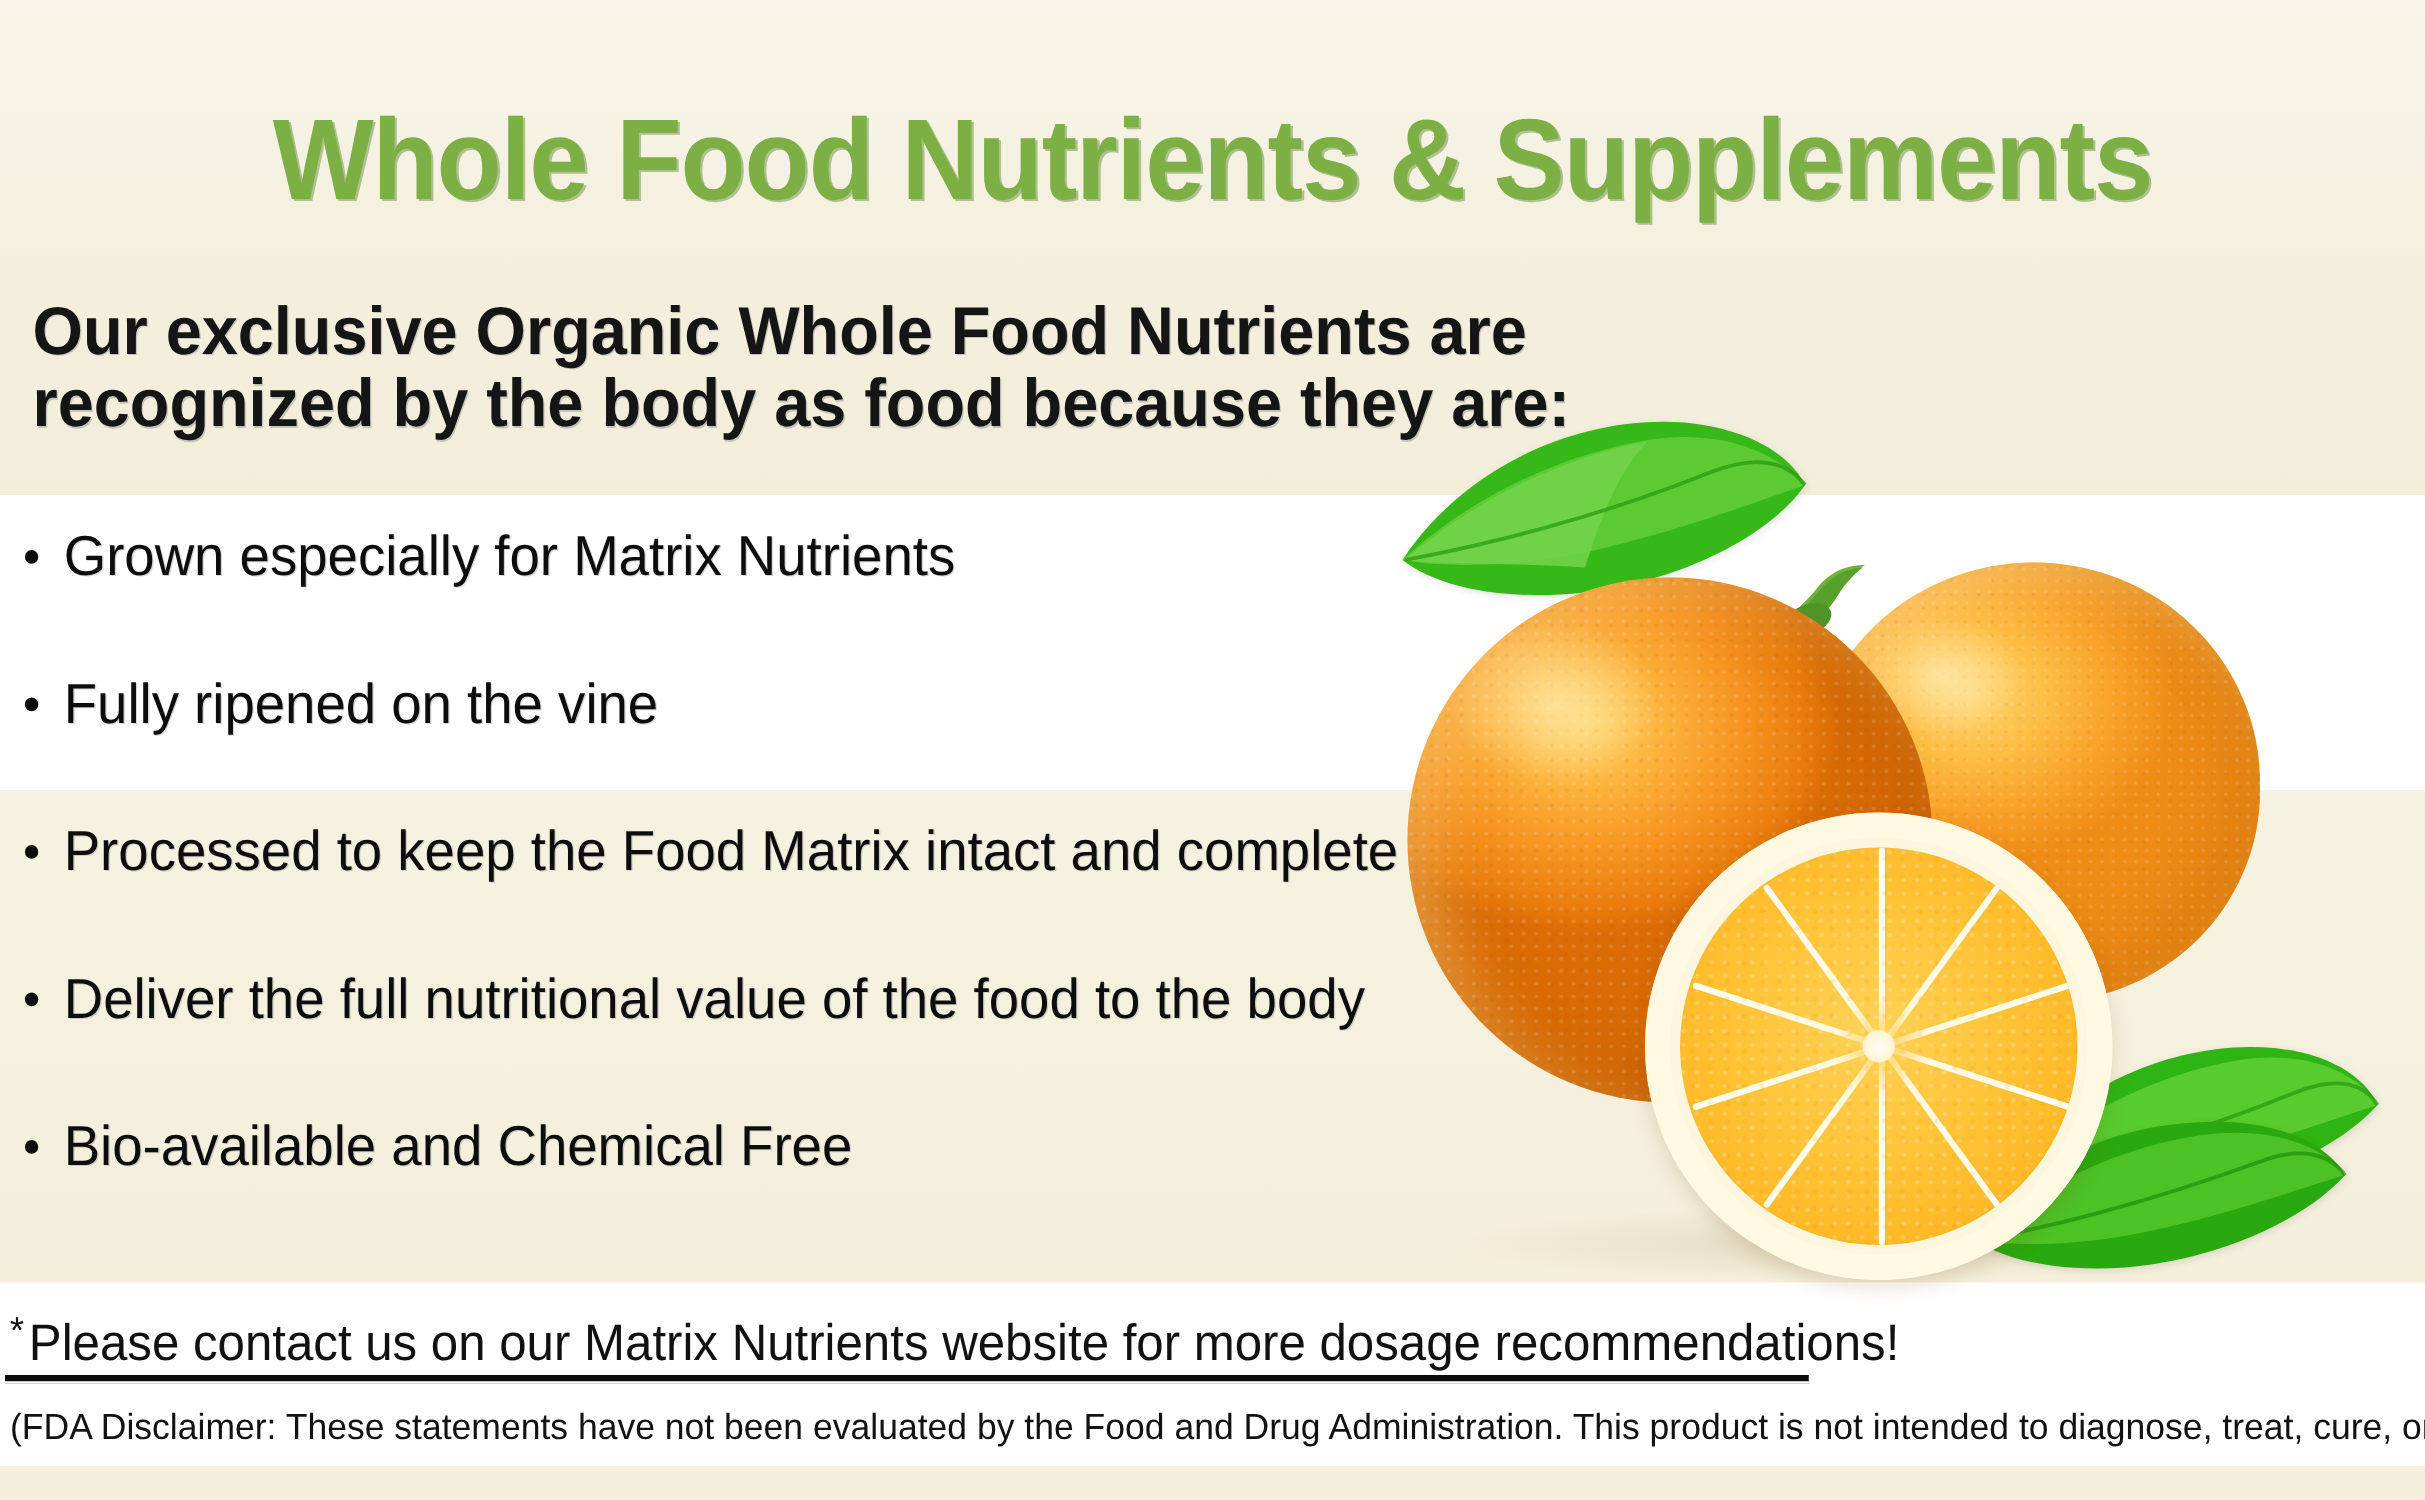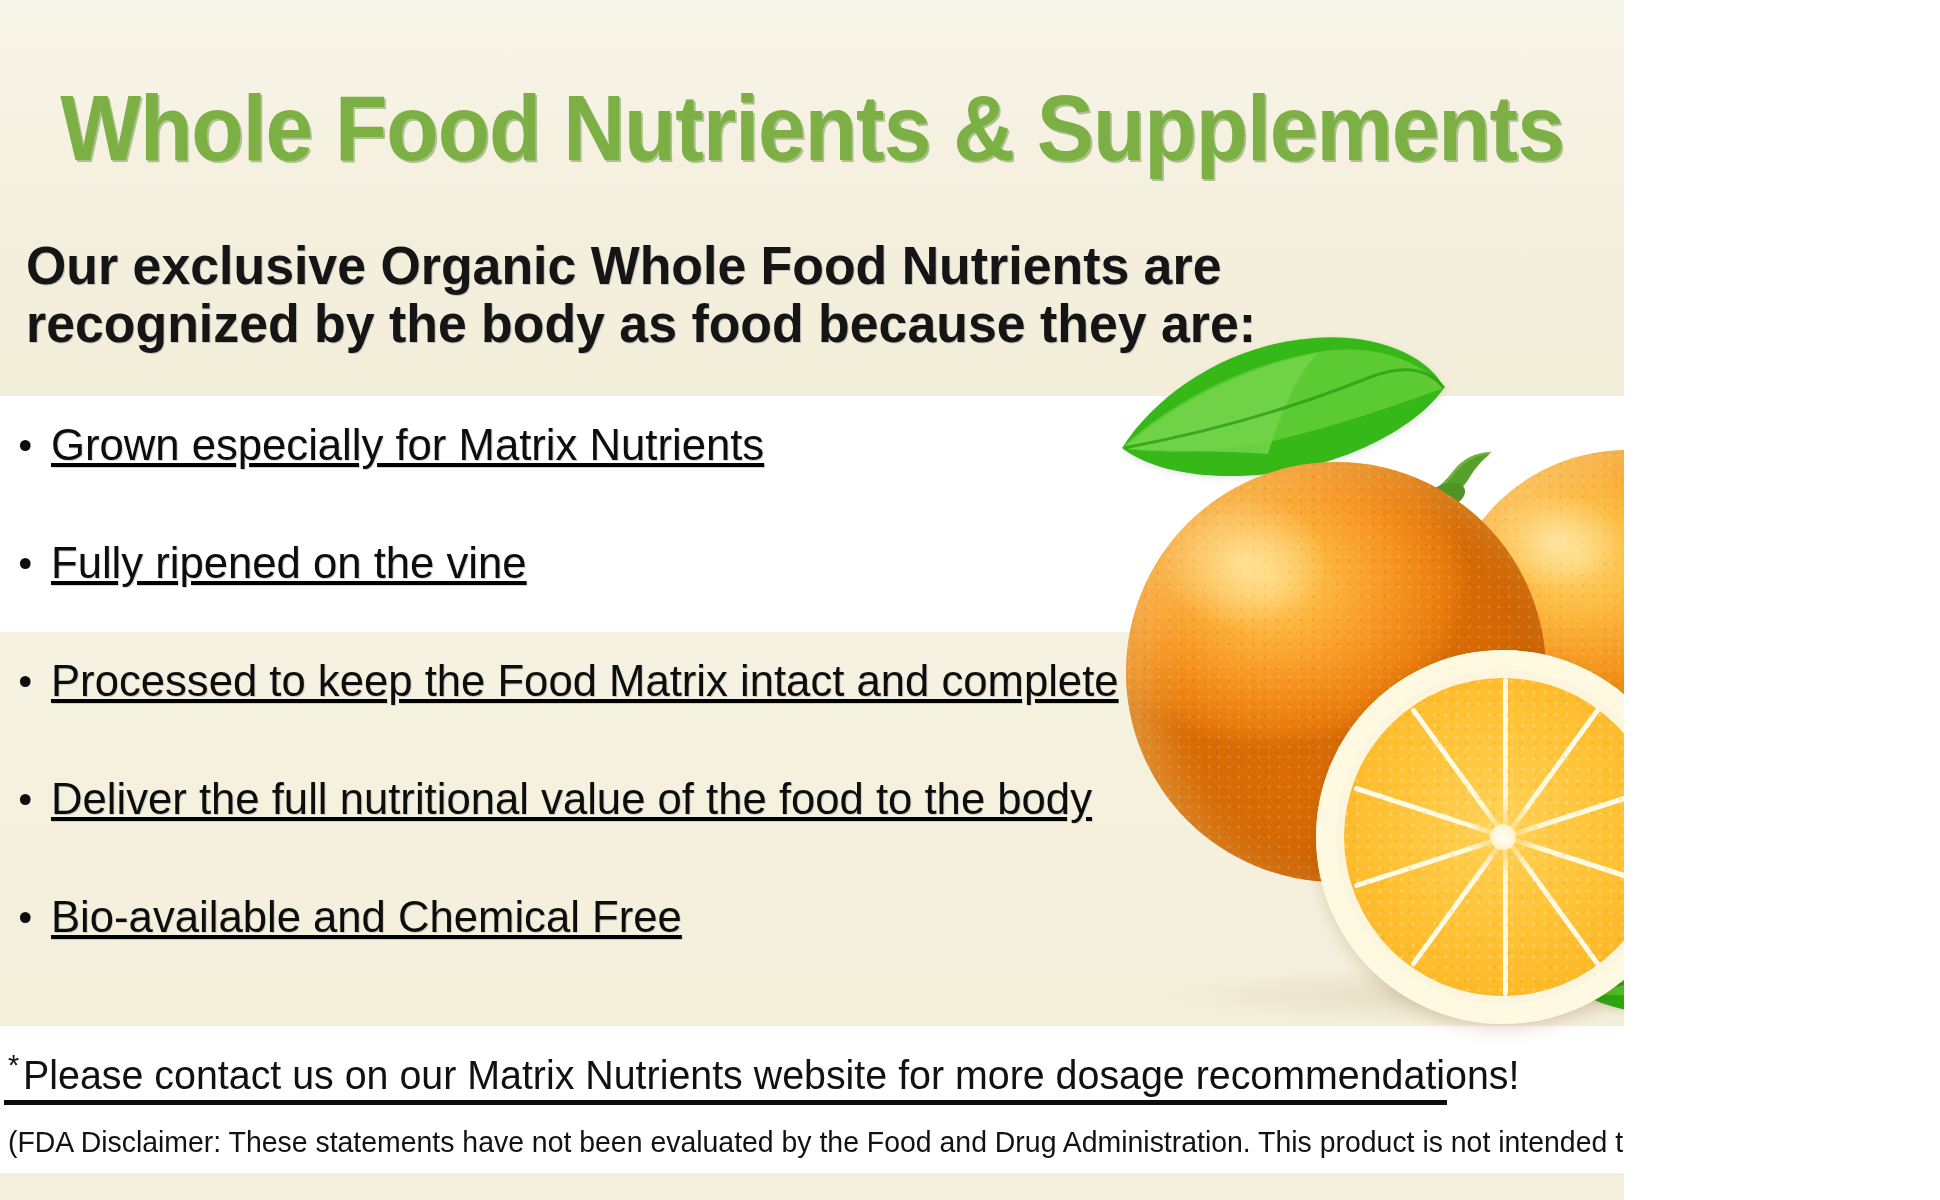--- a/index.html
+++ b/index.html
@@ -6,21 +6,21 @@
   html, body {
     margin: 0;
     padding: 0;
     background: #ffffff;
   }
   body {
     font-family: "Liberation Sans", sans-serif;
   }
   #poster {
     position: relative;
-    width: 1624px;
+    width: 1940px;
     height: 1200px;
     overflow: hidden;
     background: #f6f2e4;
   }
 
   
   .band {
     position: absolute;
     left: 0;
     width: 100%;
@@ -68,21 +68,20 @@
 
   
   #bullets {
     position: absolute;
     top: 420px;
     left: 18px;
     width: 1150px;
     list-style: none;
     margin: 0;
     padding: 0;
-    text-decoration: underline;
   }
   #bullets li {
     position: relative;
     height: 118px;
     font-family: "Liberation Sans Narrow", "Liberation Sans", sans-serif;
     font-weight: normal;
     font-size: 45px;
     line-height: 50px;
     color: #0d0d0d;
     padding-left: 34px;

